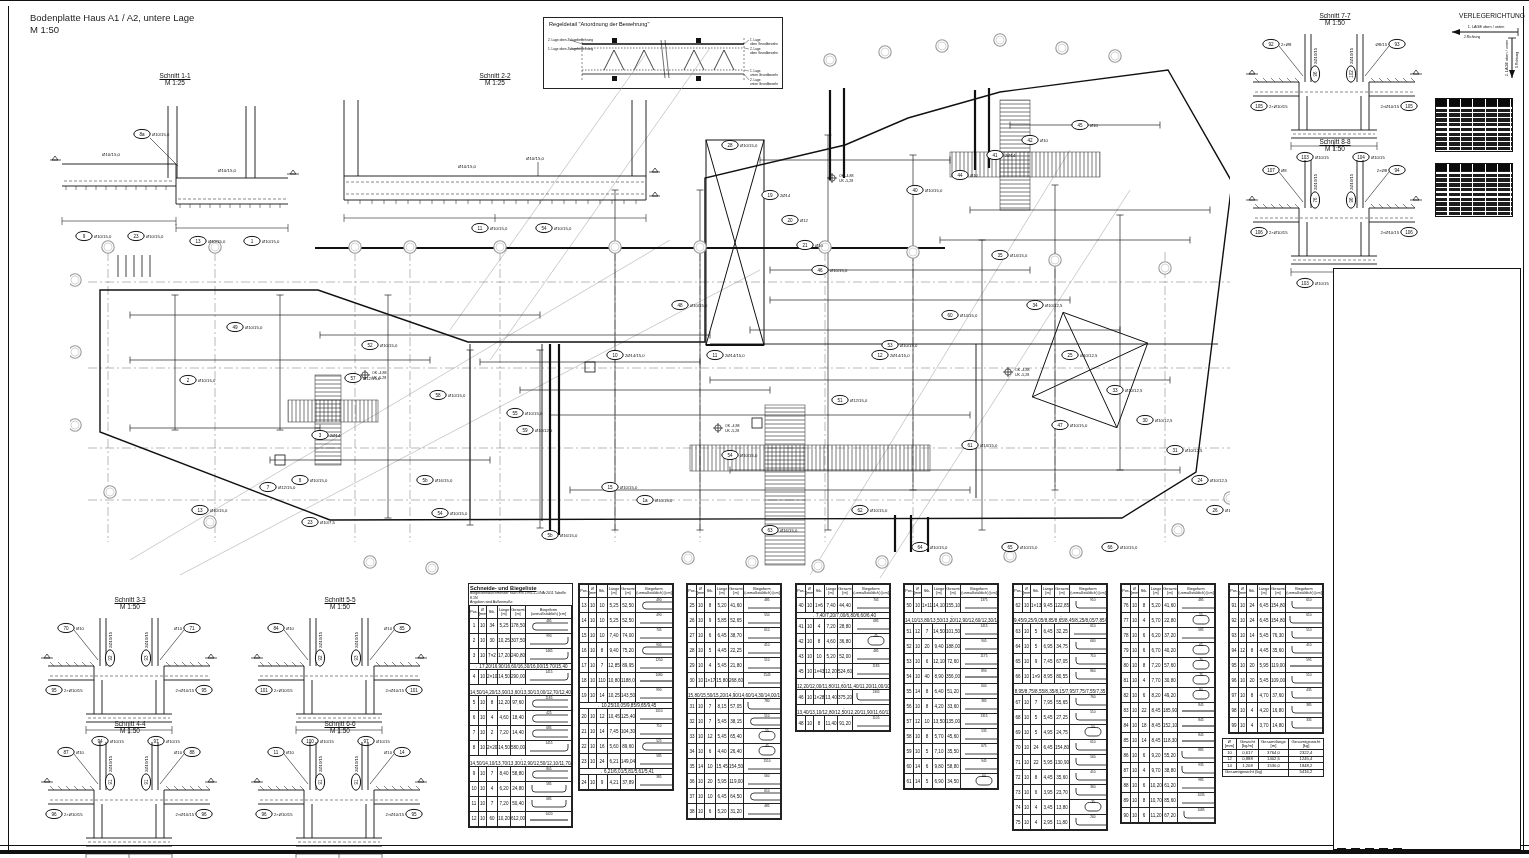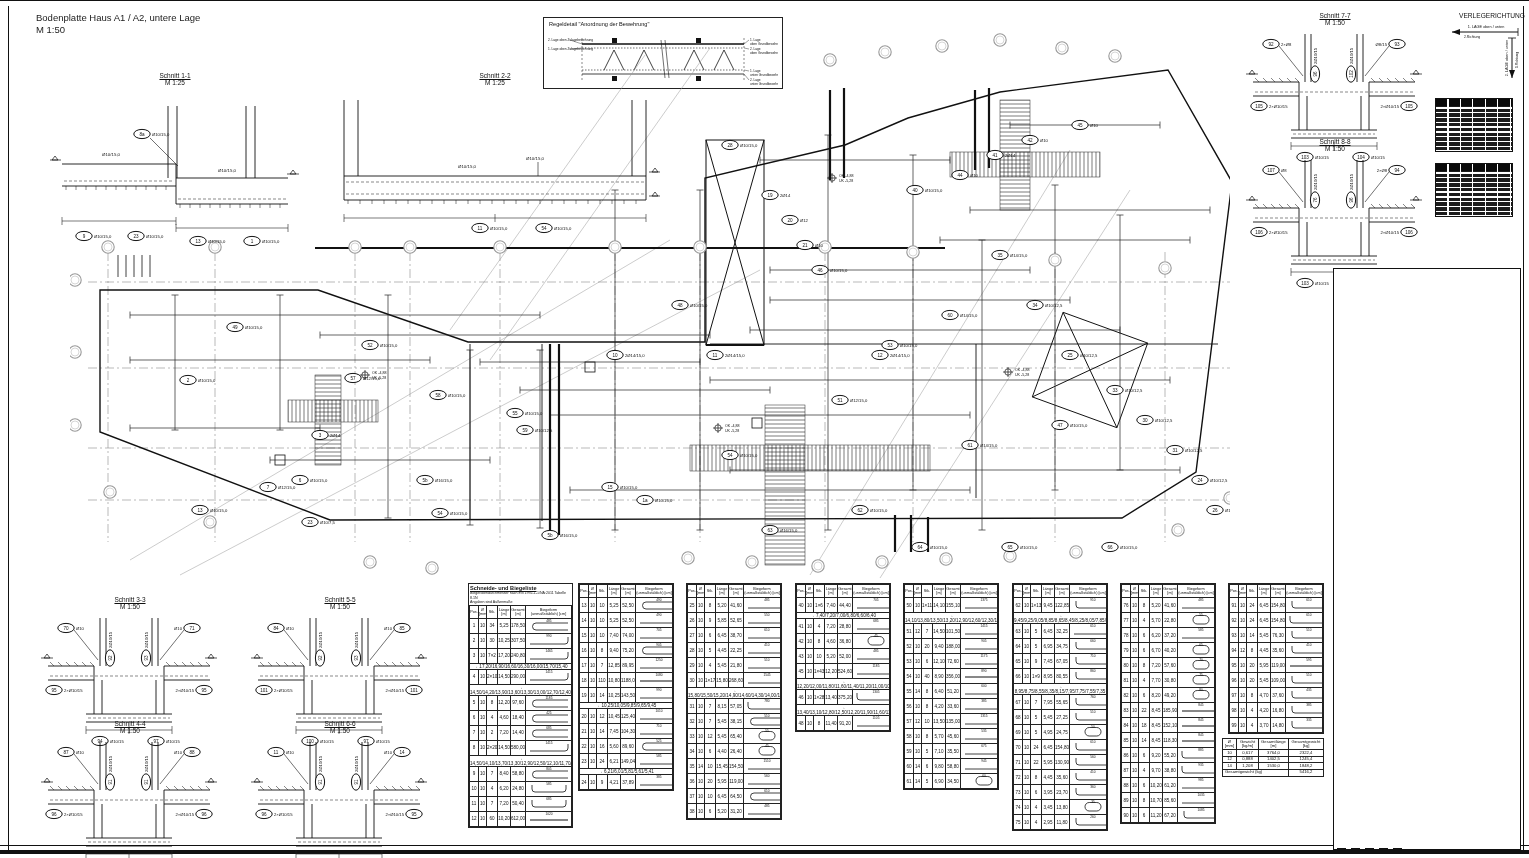--- a/index.html
+++ b/index.html
@@ -35,21 +35,21 @@
 </style>
 </head>
 <body>
 
 <div class="frame-line" style="left:0;top:6;width:1529px;height:1px"></div>
 <div class="frame-line" style="left:8px;top:6px;width:1px;height:845px"></div>
 <div class="frame-line" style="left:1523px;top:6px;width:1px;height:845px"></div>
 <div class="frame-line" style="left:0;top:845px;width:1529px;height:1px"></div>
 <div class="frame-line" style="left:0;top:850px;width:1529px;height:4px"></div>
 
-<div class="abs sheet-title" style="left:36px;top:12px">
+<div class="abs sheet-title" style="left:30px;top:12px">
   <div>Bodenplatte Haus A1 / A2, untere Lage</div>
   <div>M 1:50</div>
 </div>
 
 <div class="box" style="left:543px;top:17px;width:238px;height:70px">
   <div style="font-size:5.6px;margin:3px 0 0 5px">Regeldetail "Anordnung der Bewehrung"</div>
   <div id="regeldetail-svg" style="position:absolute;left:2px;top:12px;width:232px;height:56px"><svg width="232" height="56" viewBox="0 0 232 56">
         <g stroke="#111" fill="none">
           <line x1="36" y1="14" x2="198" y2="14" stroke-width="1.6"></line>
           <line x1="36" y1="18" x2="198" y2="18" stroke-width="0.6" stroke-dasharray="1.5,1.5"></line>

